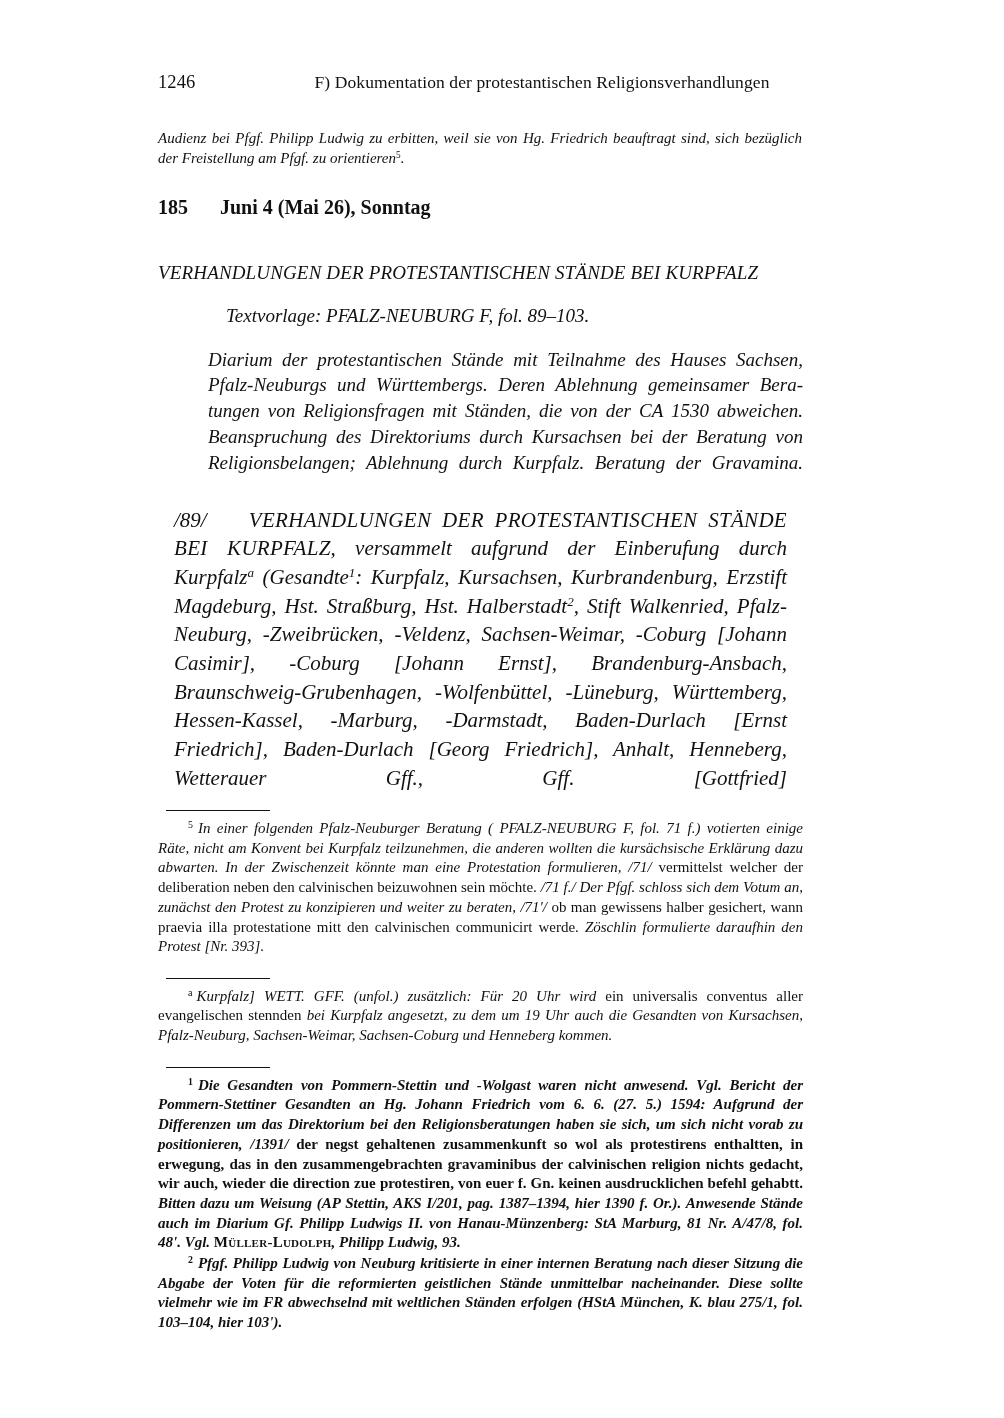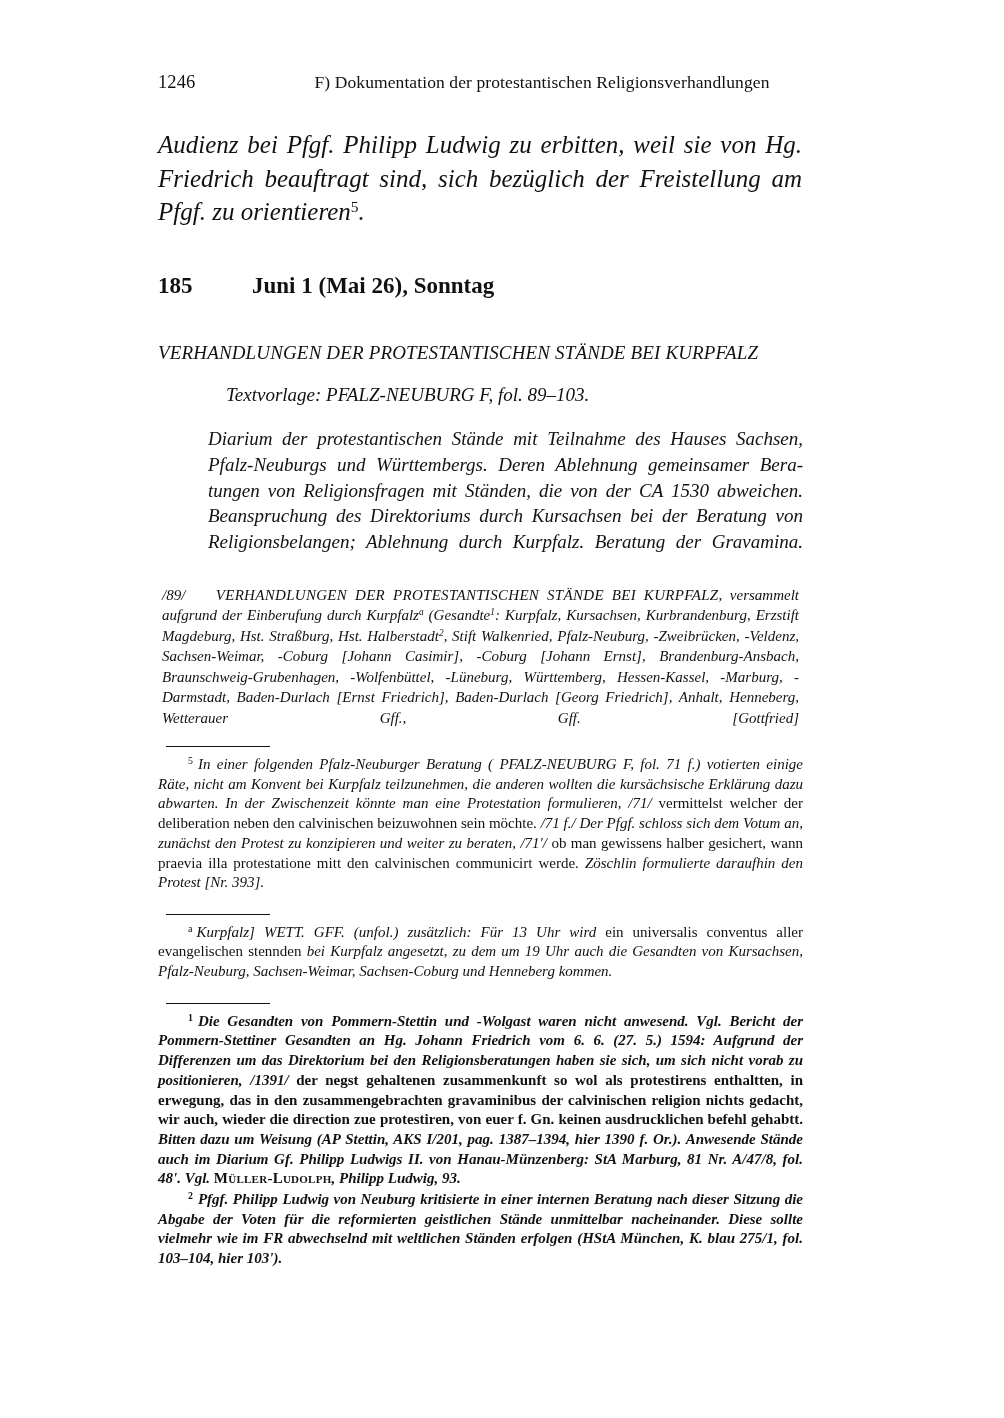--- a/index.html
+++ b/index.html
@@ -37,36 +37,35 @@
     font-size: 18.5px;
   }
   .rh-title {
     flex: 1 1 auto;
     text-align: center;
   }
 
   
   .lemma {
     font-style: italic;
-    font-size: 25px;
+    font-size: 15px;
     line-height: 1.34;
     text-align: justify;
     text-align-last: left;
-    margin: 0 0 44px 0;
+    margin: 0 0 28px 0;
     padding-right: 2px;
   }
 
   
   .section-head {
     display: flex;
     align-items: baseline;
     font-weight: bold;
-    font-size: 23px;
+    font-size: 20px;
     margin: 0 0 42px 0;
-    gap: 32px;
   }
   .sh-num {
     flex: 0 0 62px;
     width: 62px;
   }
   .sh-text { flex: 1 1 auto; }
 
   
   .doc-title {
     font-style: italic;
@@ -91,25 +90,25 @@
     text-align: justify;
     text-align-last: justify;
     margin: 0 0 30px 0;
     padding-left: 50px;
     padding-right: 1px;
   }
 
   
   .body-text {
     font-style: italic;
-    font-size: 15px;
+    font-size: 21px;
     line-height: 1.365;
     text-align: justify;
     text-align-last: justify;
-    margin: 4px;
+    margin: 16px;
     padding-right: 1px;
   }
   .spaced-caps {
     font-style: italic;
     letter-spacing: 0.3px;
   }
   sup {
     font-size: 0.62em;
     vertical-align: 0.52em;
     line-height: 0;
@@ -166,21 +165,21 @@
 
   <div class="runninghead">
     <span class="rh-folio">1246</span>
     <span class="rh-title">F) Dokumentation der protestantischen Religionsverhandlungen</span>
   </div>
 
   <p class="lemma"><span>Audienz bei Pfgf. Philipp Ludwig zu erbitten, weil sie von Hg. Friedrich beauftragt sind, sich bezüglich der Freistellung am Pfgf. zu orientieren</span><sup>5</sup><span>.</span></p>
 
   <div class="section-head">
     <span class="sh-num">185</span>
-    <span class="sh-text">Juni 1 (Mai 26), Sonntag</span>
+    <span class="sh-text">Juni 4 (Mai 26), Sonntag</span>
   </div>
 
   <div class="doc-title">VERHANDLUNGEN DER PROTESTANTISCHEN STÄNDE BEI KURPFALZ</div>
   <div class="doc-source">Textvorlage: PFALZ-NEUBURG F, fol. 89–103.</div>
 
   <div class="regest">
     <span>Diarium der protestantischen Stände mit Teilnahme des Hauses Sachsen,</span>
     <span>Pfalz-Neuburgs und Württembergs. Deren Ablehnung gemeinsamer Bera-</span>
     <span>tungen von Religionsfragen mit Ständen, die von der CA 1530 abweichen.</span>
     <span>Beanspruchung des Direktoriums durch Kursachsen bei der Beratung von</span>
@@ -189,21 +188,21 @@
 
   <p class="body-text"><span class="folio-mark">/89/</span>&nbsp;&nbsp;&nbsp;&nbsp;<span class="spaced-caps">VERHANDLUNGEN DER PROTESTANTISCHEN STÄNDE BEI KURPFALZ</span><span>, versammelt aufgrund der Einberufung durch Kurpfalz</span><sup>a</sup><span> (Gesandte</span><sup>1</sup><span>: Kurpfalz, Kursachsen, Kurbrandenburg, Erzstift Magdeburg, Hst. Straßburg, Hst. Halberstadt</span><sup>2</sup><span>, Stift Walkenried, Pfalz-Neuburg, -Zweibrücken, -Veldenz, Sachsen-Weimar, -Coburg [Johann Casimir], -Coburg [Johann Ernst], Brandenburg-Ansbach, Braunschweig-Grubenhagen, -Wolfenbüttel, -Lüneburg, Württemberg, Hessen-Kassel, -Marburg, -Darmstadt, Baden-Durlach [Ernst Friedrich], Baden-Durlach [Georg Friedrich], Anhalt, Henneberg, Wetterauer Gff., Gff. [Gottfried]</span></p>
 
   <div class="fn-block">
     <div class="fn-rule"></div>
     <p class="fn fn-indent"><span class="fn-marker">5</span><i>In einer folgenden Pfalz-Neuburger Beratung ( PFALZ-NEUBURG F, fol. 71 f.) votierten einige Räte, nicht am Konvent bei Kurpfalz teilzunehmen, die anderen wollten die kursächsische Erklärung dazu abwarten. In der Zwischenzeit könnte man eine Protestation formulieren, /71/ </i><span class="rom">vermittelst welcher der deliberation neben den calvinischen beizuwohnen sein möchte. </span><i>/71 f./ Der Pfgf. schloss sich dem Votum an, zunächst den Protest zu konzipieren und weiter zu beraten, /71'/ </i><span class="rom">ob man gewissens halber gesichert, wann praevia illa protestatione mitt den calvinischen communicirt werde. </span><i>Zöschlin formulierte daraufhin den Protest [Nr. 393].</i></p>
   </div>
 
   <div class="fn-block gap-a">
     <div class="fn-rule"></div>
-    <p class="fn fn-indent"><span class="fn-marker-letter">a</span><i>Kurpfalz] WETT. GFF. (unfol.) zusätzlich: Für 13 Uhr wird </i><span class="rom">ein universalis conventus aller evangelischen stennden </span><i>bei Kurpfalz angesetzt, zu dem um 19 Uhr auch die Gesandten von Kursachsen, Pfalz-Neuburg, Sachsen-Weimar, Sachsen-Coburg und Henneberg kommen.</i></p>
+    <p class="fn fn-indent"><span class="fn-marker-letter">a</span><i>Kurpfalz] WETT. GFF. (unfol.) zusätzlich: Für 20 Uhr wird </i><span class="rom">ein universalis conventus aller evangelischen stennden </span><i>bei Kurpfalz angesetzt, zu dem um 19 Uhr auch die Gesandten von Kursachsen, Pfalz-Neuburg, Sachsen-Weimar, Sachsen-Coburg und Henneberg kommen.</i></p>
   </div>
 
   <div class="fn-block gap-1">
     <div class="fn-rule"></div>
     <p class="fn fn-indent"><span class="fn-marker">1</span><i>Die Gesandten von Pommern-Stettin und -Wolgast waren nicht anwesend. Vgl. Bericht der Pommern-Stettiner Gesandten an Hg. Johann Friedrich vom 6. 6. (27. 5.) 1594: Aufgrund der Differenzen um das Direktorium bei den Religionsberatungen haben sie sich, um sich nicht vorab zu positionieren, /1391/ </i><span class="rom">der negst gehaltenen zusammenkunft so wol als protestirens enthaltten, in erwegung, das in den zusammengebrachten gravaminibus der calvinischen religion nichts gedacht, wir auch, wieder die direction zue protestiren, von euer f. Gn. keinen ausdrucklichen befehl gehabtt. </span><i>Bitten dazu um Weisung (AP Stettin, AKS I/201, pag. 1387–1394, hier 1390 f. Or.). Anwesende Stände auch im Diarium Gf. Philipp Ludwigs II. von Hanau-Münzenberg: StA Marburg, 81 Nr. A/47/8, fol. 48'. Vgl. </i><span class="smallcaps">Müller-Ludolph</span><i>, Philipp Ludwig, 93.</i></p>
     <p class="fn fn-indent"><span class="fn-marker">2</span><i>Pfgf. Philipp Ludwig von Neuburg kritisierte in einer internen Beratung nach dieser Sitzung die Abgabe der Voten für die reformierten geistlichen Stände unmittelbar nacheinander. Diese sollte vielmehr wie im FR abwechselnd mit weltlichen Ständen erfolgen (HStA München, K. blau 275/1, fol. 103–104, hier 103').</i></p>
   </div>
 
 </div>
 

